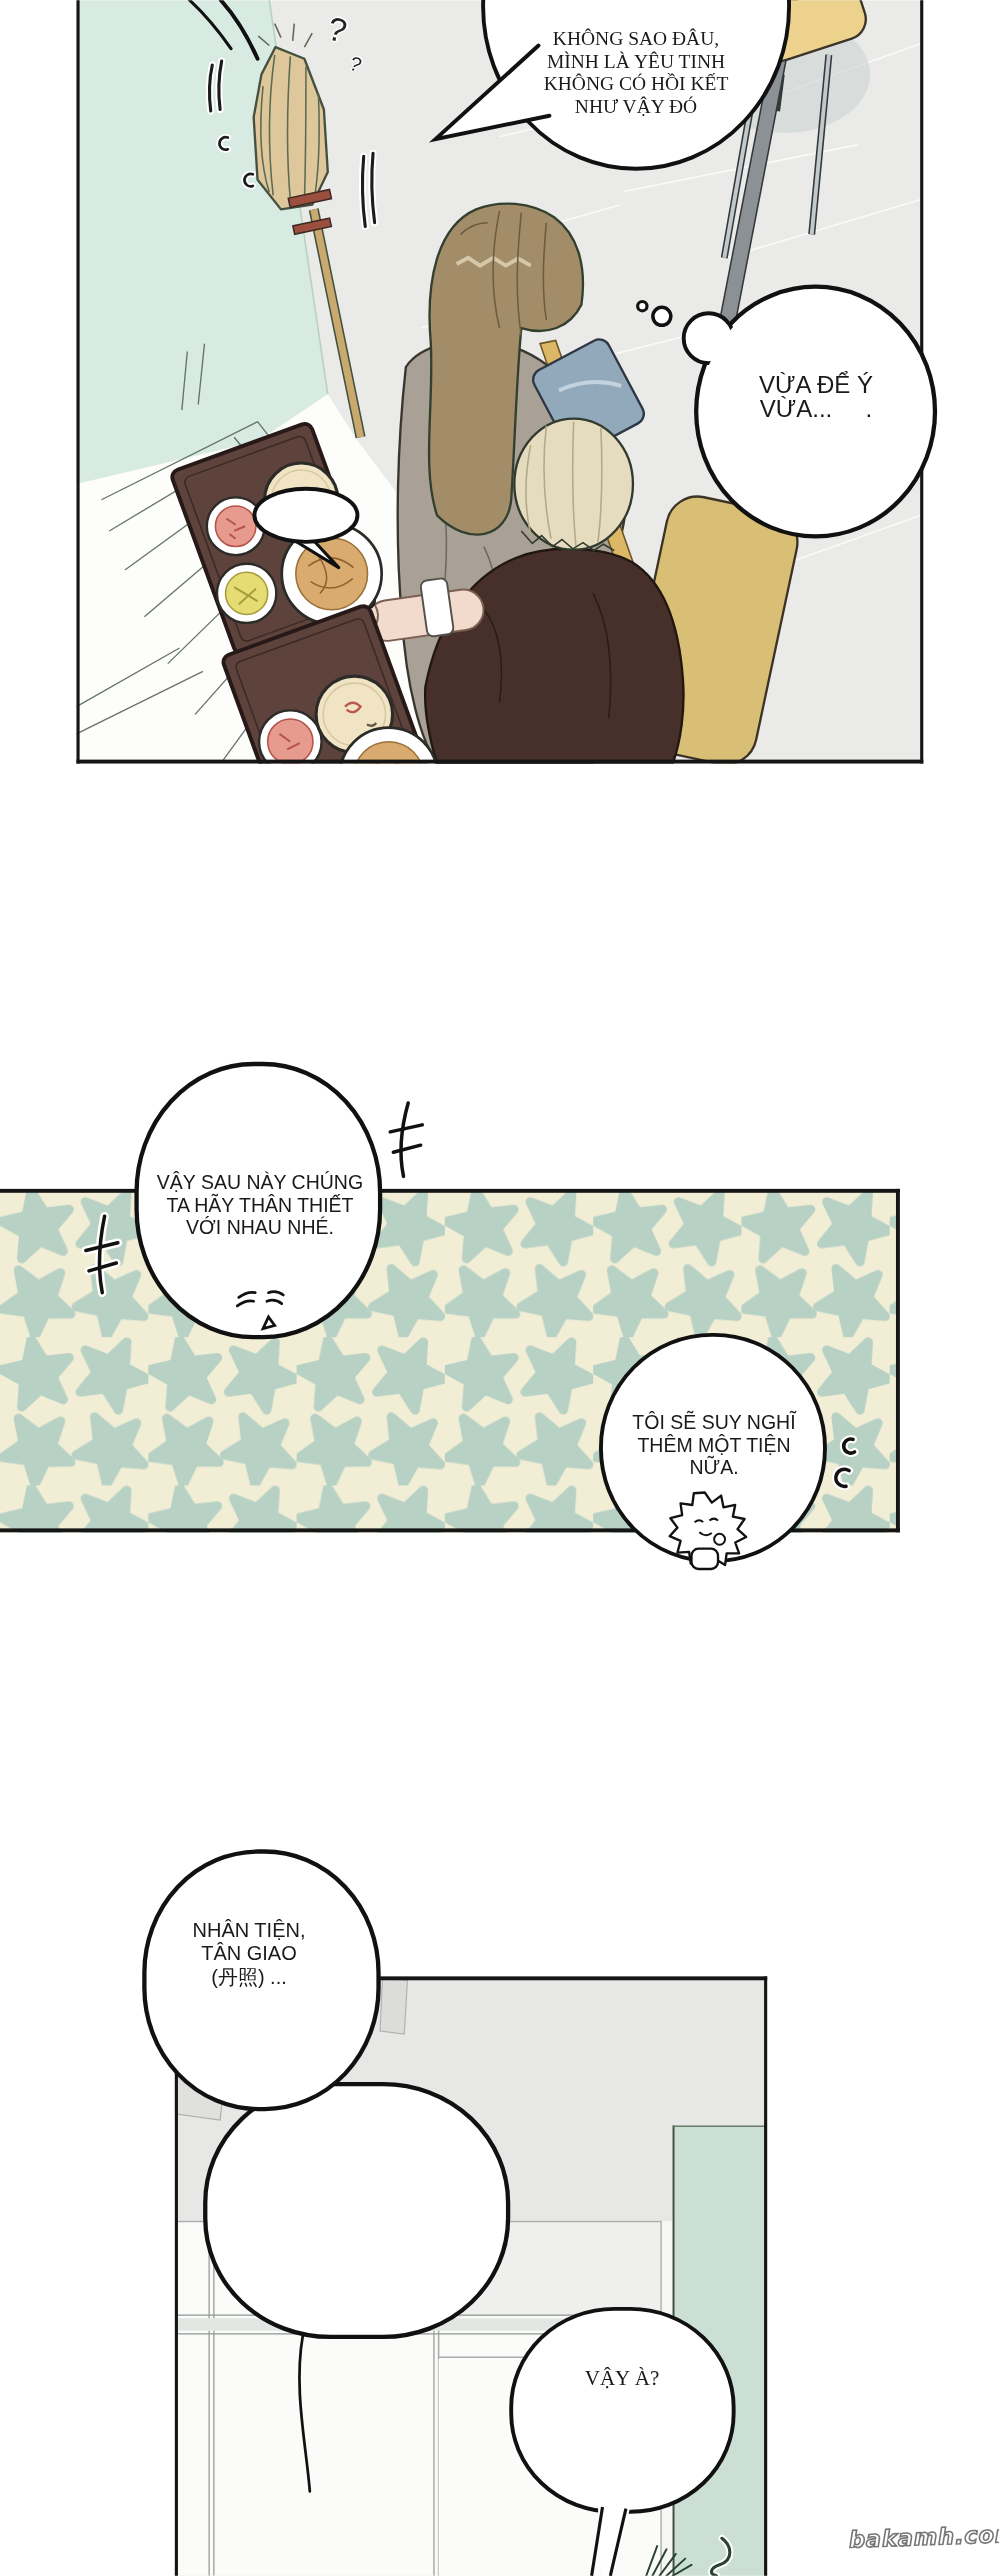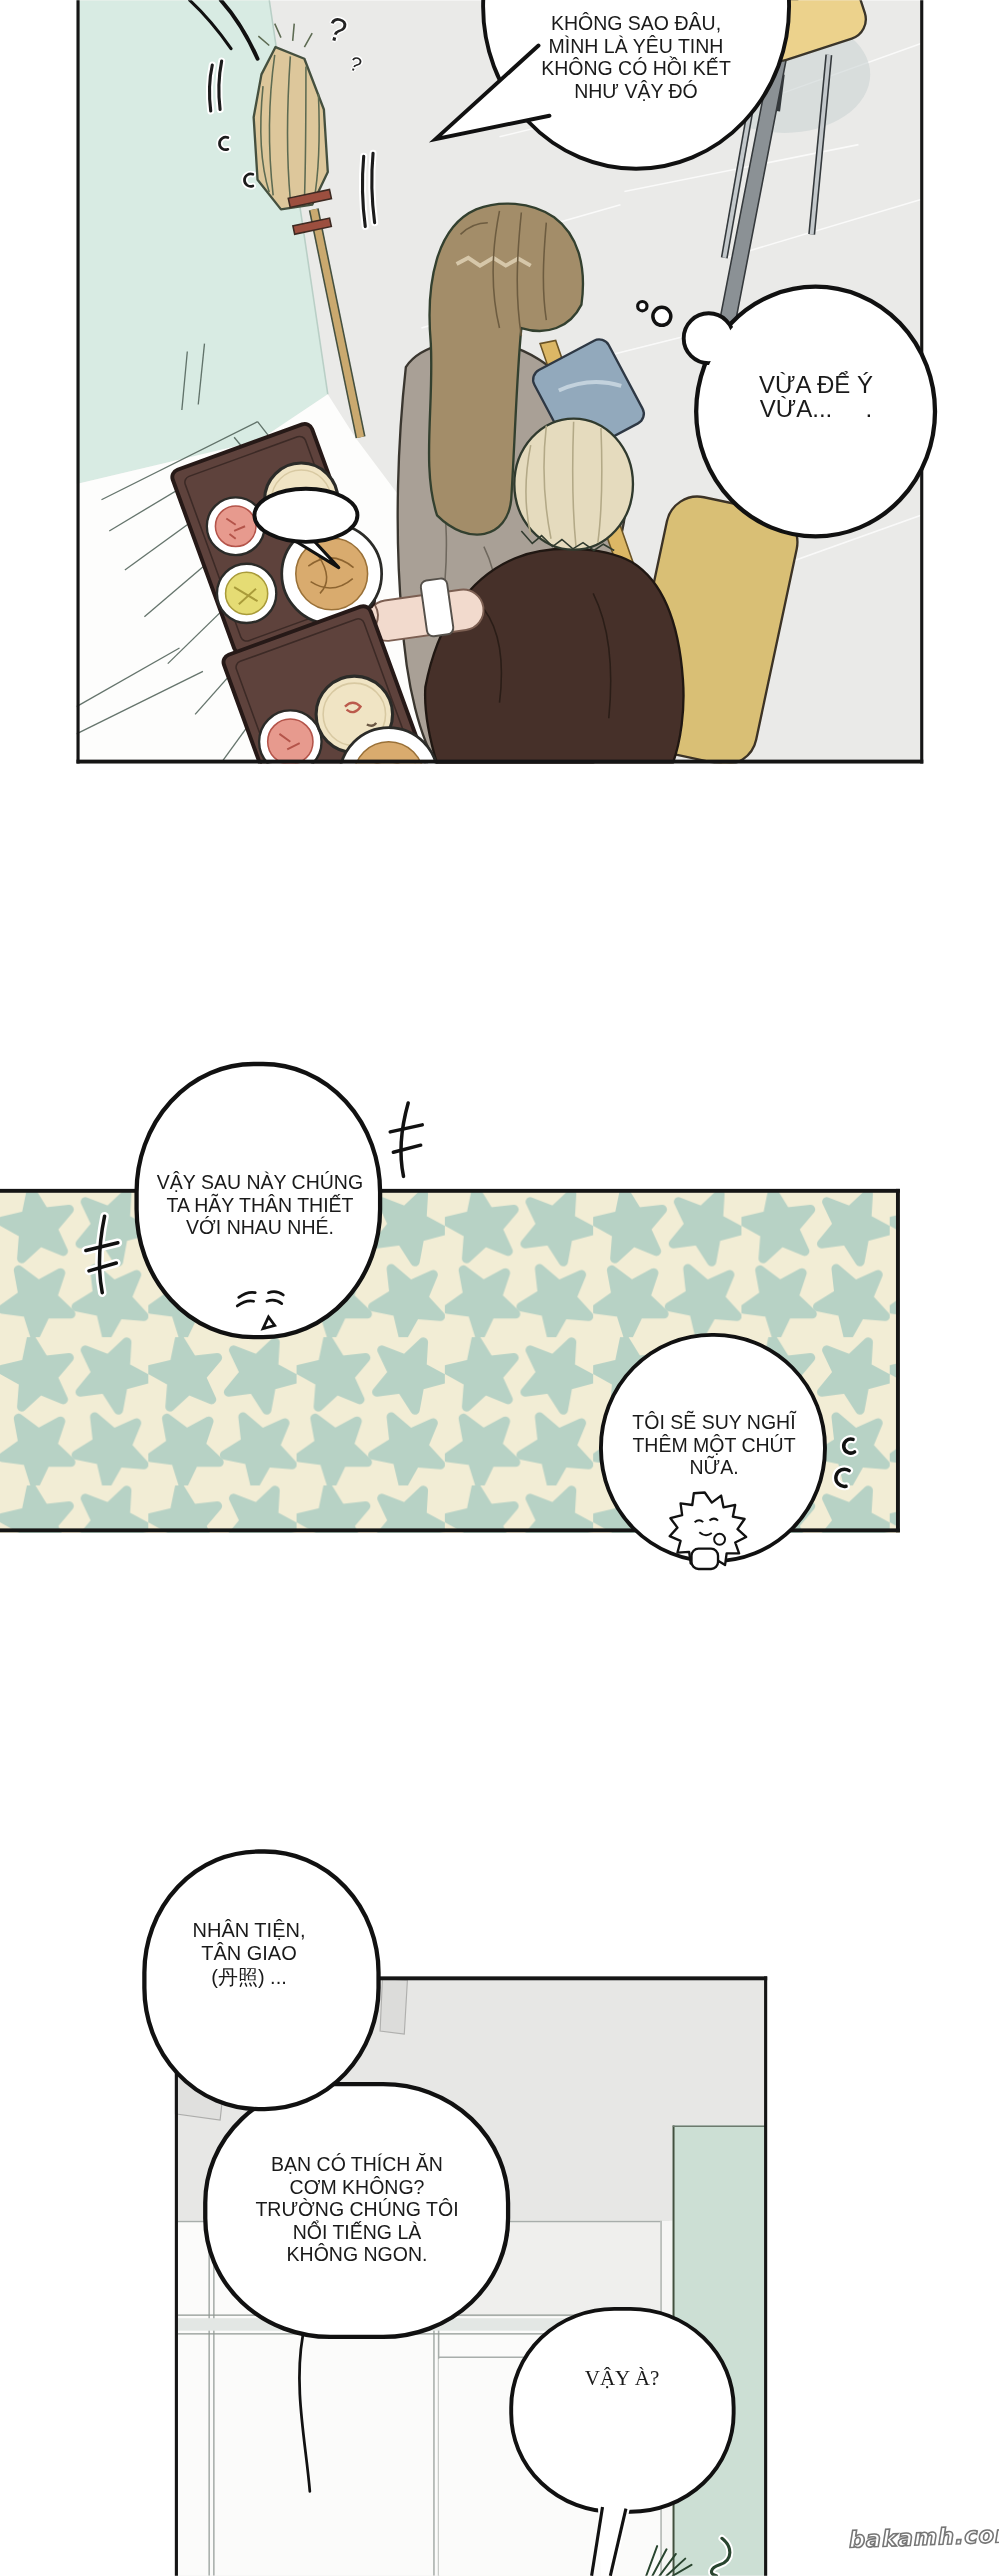--- a/index.html
+++ b/index.html
@@ -335,47 +335,42 @@
   <path d="M 388,2992 C 376,3060 392,3130 397,3192" fill="none" stroke="#111" stroke-width="3.5" stroke-linecap="round"></path>
   <rect x="185" y="2372" width="300" height="330" rx="146" ry="155" fill="#fff" stroke="#111" stroke-width="5.5"></rect>
   <g>
     <rect x="655" y="2958" width="285" height="260" rx="132" ry="126" fill="#fff" stroke="#111" stroke-width="5"></rect>
     <polygon points="766,3208 808,3210 786,3300 770,3300" fill="#fff"></polygon>
     <line x1="772" y1="3212" x2="758" y2="3300" stroke="#111" stroke-width="4"></line>
     <line x1="802" y1="3214" x2="782" y2="3300" stroke="#111" stroke-width="4"></line>
   </g>
 </svg>
 
-<div class="btext" style="left:486px;top:12px;width:300px;">KHÔNG SAO ĐÂU,
+<div class="btext" style="left:486px;top:28px;width:300px;font-family:Liberation Serif, serif;">KHÔNG SAO ĐÂU,
 MÌNH LÀ YÊU TINH
 KHÔNG CÓ HỒI KẾT
 NHƯ VẬY ĐÓ</div>
 
 <div class="btext" style="left:703px;top:373px;width:226px;font-size:24px;line-height:24px;">VỪA ĐỂ Ý
 VỪA...&nbsp;&nbsp;&nbsp;&nbsp;&nbsp;.</div>
 
 <div class="sfx" style="left:328px;top:11px;font-size:33px;transform:rotate(14deg);font-weight:normal;">?</div>
 <div class="sfx" style="left:350px;top:53px;font-size:20px;transform:rotate(20deg);font-weight:normal;">?</div>
 
 <div class="btext" style="left:143px;top:1171px;width:234px;">VẬY SAU NÀY CHÚNG
 TA HÃY THÂN THIẾT
 VỚI NHAU NHÉ.</div>
 
 <div class="btext" style="left:600px;top:1411px;width:228px;">TÔI SẼ SUY NGHĨ
-THÊM MỘT CHÚT
+THÊM MỘT TIỆN
 NỮA.</div>
 
 <div class="btext" style="left:136px;top:1919px;width:226px;font-size:20px;line-height:23.4px;">NHÂN TIỆN,
 TÂN GIAO
 (丹照) ...</div>
 
-<div class="btext" style="left:207px;top:2153px;width:300px;">BẠN CÓ THÍCH ĂN
-CƠM KHÔNG?
-TRƯỜNG CHÚNG TÔI
-NỔI TIẾNG LÀ
-KHÔNG NGON.</div>
 
 <div class="btext" style="left:511px;top:2367px;width:222px;font-size:21px;font-family:Liberation Serif, serif;">VẬY À?</div>
 
 <div class="watermark">bakamh.com</div>
 
 </div>
 
 
 </body></html>

